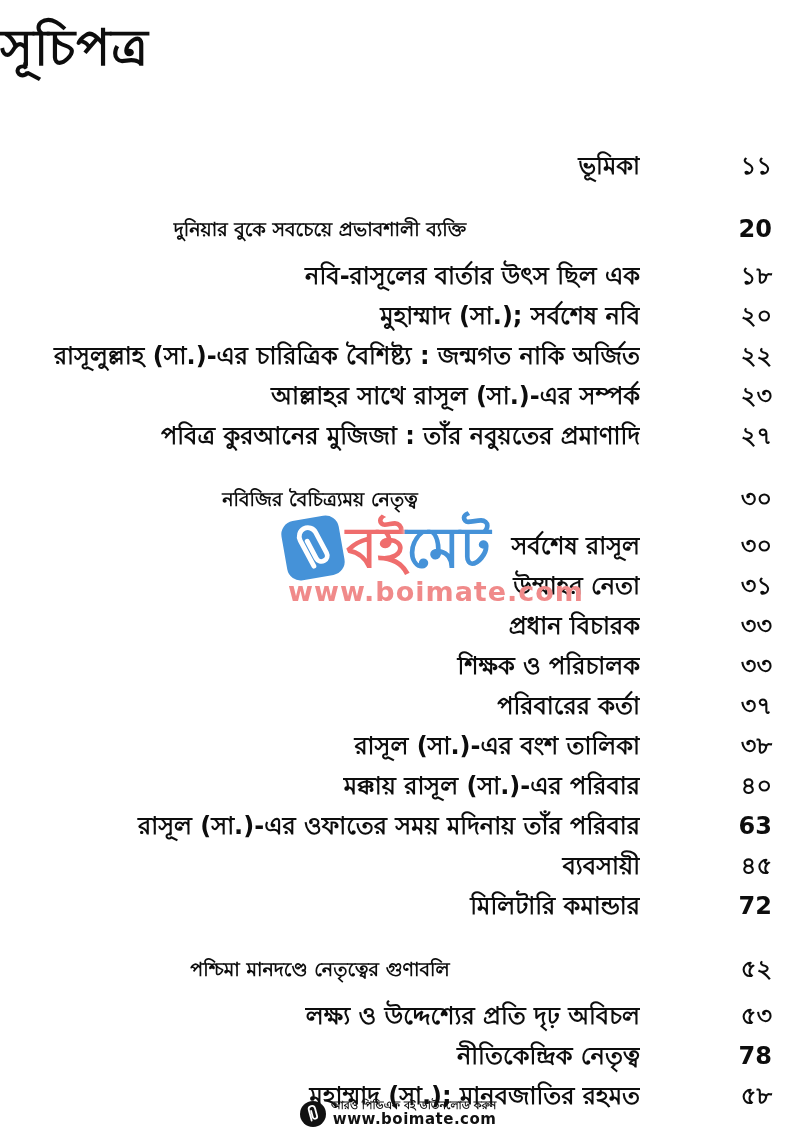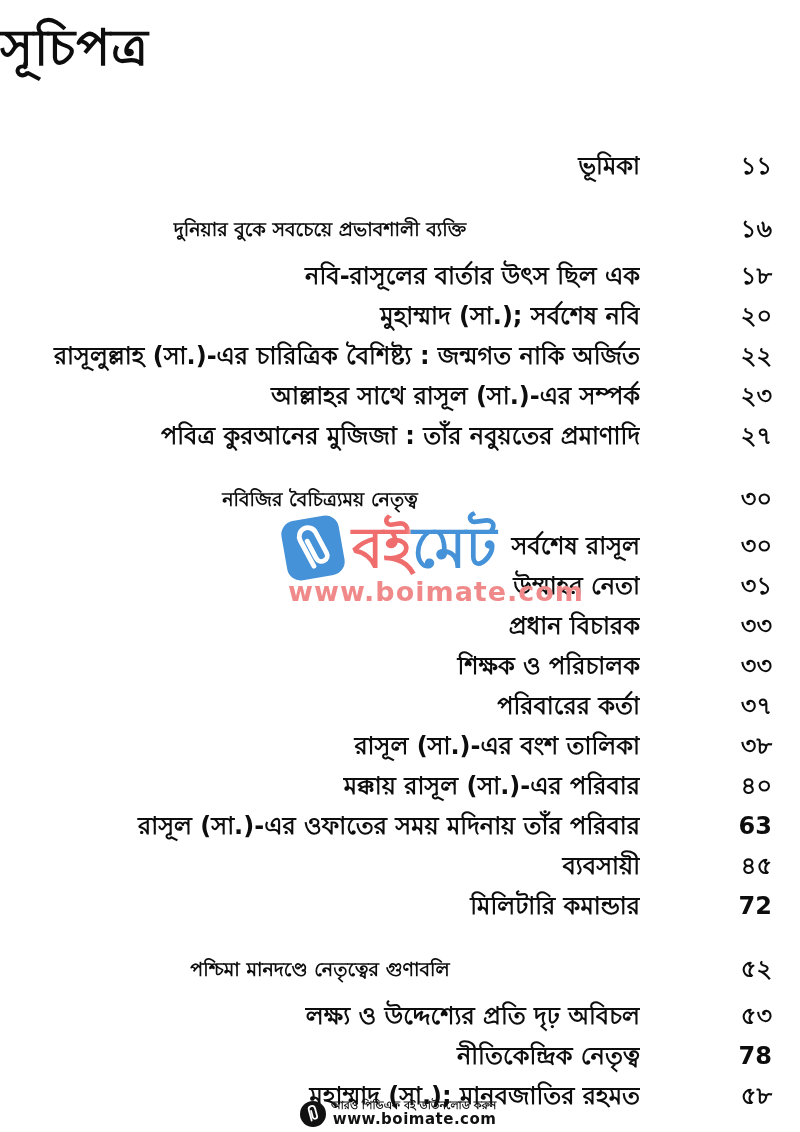--- a/index.html
+++ b/index.html
@@ -63,21 +63,21 @@
   .wm-top{display:flex;align-items:center;}
   .wm-clip{
     width:62px;height:68px;
     flex:0 0 62px;
     transform:rotate(-10deg);
   }
   .wm-brand{
     font-size:56px;
     line-height:60px;
     font-weight:bold;
-    margin-left:8px;
+    margin-left:2px;
     text-shadow:0 0 3px #ffffff,0 0 6px #ffffff;
     white-space:nowrap;
   }
   .wm-brand .b1{color:#ef6d6d;}
   .wm-brand .b2{color:#4592d8;}
   .wm-url{
     margin-top:-6px;
     margin-left:6px;
     font-size:27px;
     font-weight:bold;
@@ -105,21 +105,21 @@
 
   <h1 class="title">সূচিপত্র</h1>
 
   <div class="toc" id="toc-list">
       <div class="row entry">
       <span class="label">ভূমিকা</span>
       <span class="pagenum">১১</span>
     </div>
       <div class="row heading">
       <span class="label">দুনিয়ার বুকে সবচেয়ে প্রভাবশালী ব্যক্তি</span>
-      <span class="pagenum">১৬</span>
+      <span class="pagenum">20</span>
     </div>
       <div class="row entry">
       <span class="label">নবি-রাসূলের বার্তার উৎস ছিল এক</span>
       <span class="pagenum">১৮</span>
     </div>
       <div class="row entry">
       <span class="label">মুহাম্মাদ (সা.); সর্বশেষ নবি</span>
       <span class="pagenum">২০</span>
     </div>
       <div class="row entry">

